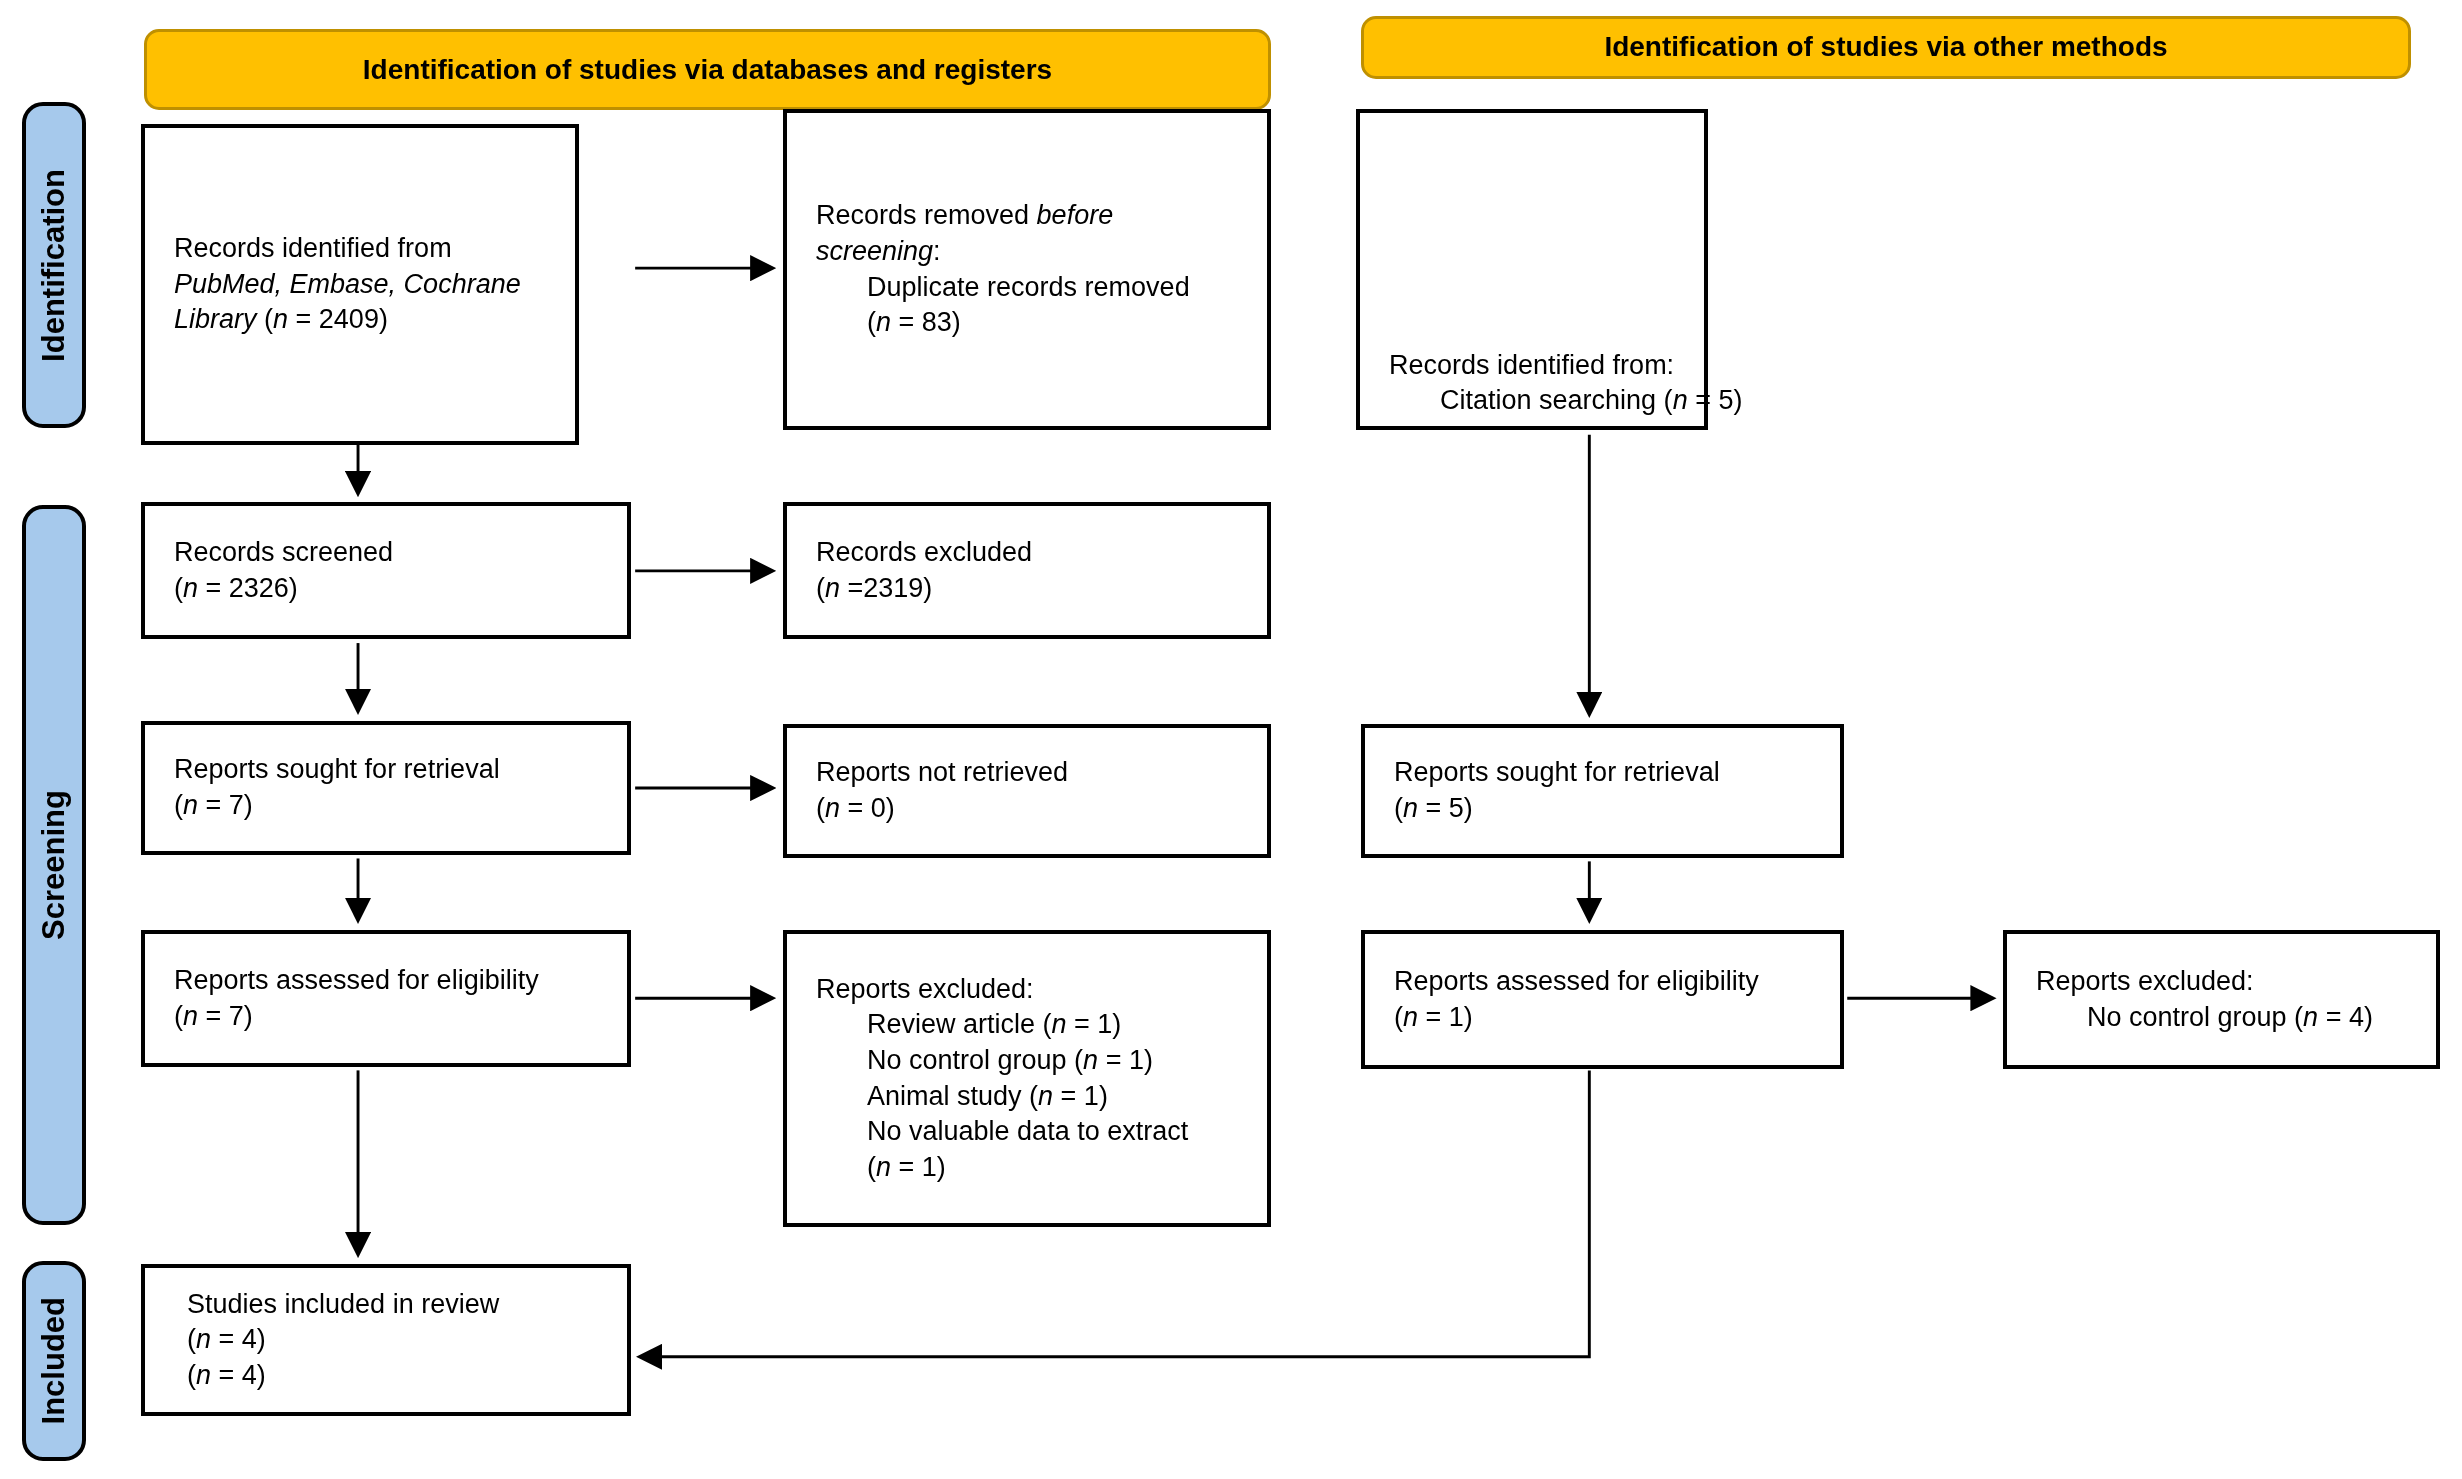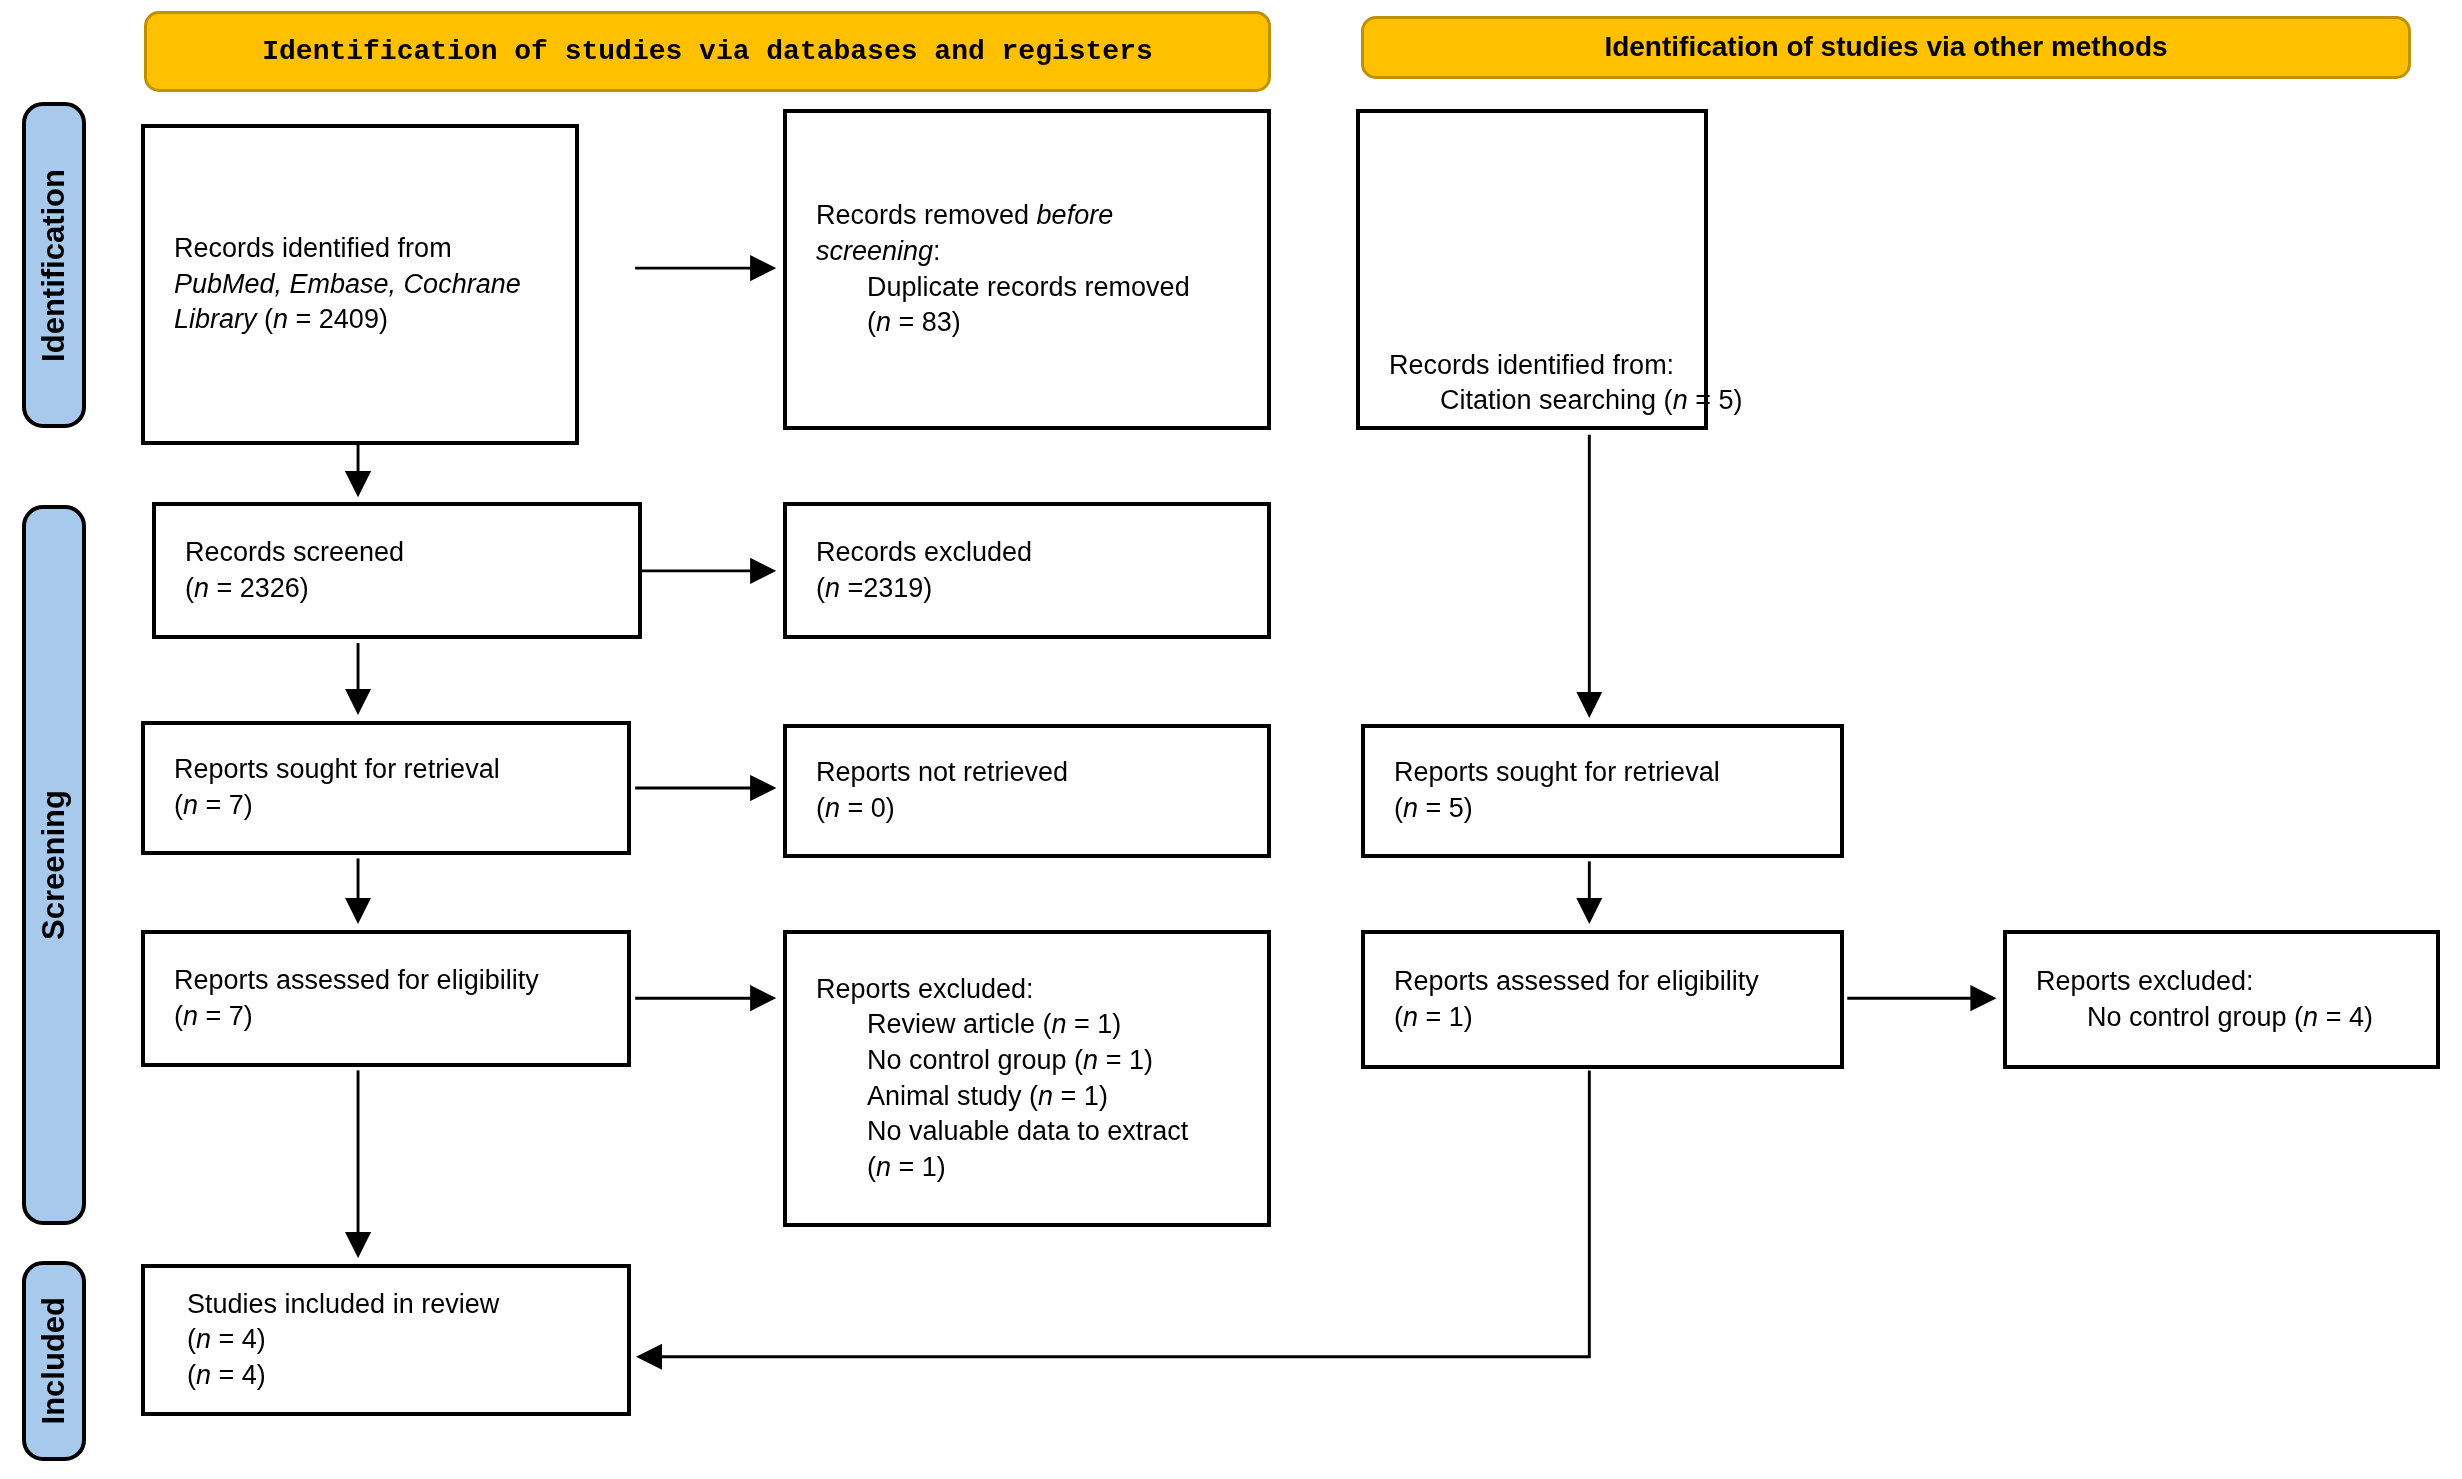--- a/index.html
+++ b/index.html
@@ -69,21 +69,21 @@
     line-height: 1.32;
   }
   .box .ln { white-space: nowrap; }
   .box .ln.ind { padding-left: 51px; }
 </style>
 </head>
 <body>
 
 <div class="canvas">
 
-  <div class="banner" style="left:144px; top:11px; width:1127px; height:81px;font-family:Liberation Mono, monospace;">Identification of studies via databases and registers</div>
+  <div class="banner" style="left:144px; top:29px; width:1127px; height:81px;">Identification of studies via databases and registers</div>
   <div class="banner" style="left:1361px; top:15.7px; width:1050px; height:63px;">Identification of studies via other methods</div>
 
   <div class="stage" style="left:22px; top:102px; width:64px; height:326px;">
     <span class="vtext">Identification</span>
   </div>
   <div class="stage" style="left:22px; top:505px; width:64px; height:720px;">
     <span class="vtext">Screening</span>
   </div>
   <div class="stage" style="left:22px; top:1261px; width:64px; height:200px;">
     <span class="vtext">Included</span>
@@ -109,21 +109,21 @@
       <line x1="3173" y1="1714" x2="3422" y2="1714" marker-end="url(#ah)"></line>
       <polyline points="2730,1838 2730,2330 1100,2330" marker-end="url(#ah)"></polyline>
     </g>
   </svg>
 
   <div class="box" style="left:141px; top:109px; width:438px; height:321px;margin-top:15px;">
       <div class="ln">Records identified from</div>
       <div class="ln"><i>PubMed, Embase, Cochrane</i></div>
       <div class="ln"><i>Library</i> (<i>n</i> = 2409)</div>
     </div>
-  <div class="box" style="left:152px; top:502px; width:490px; height:137px;">
+  <div class="box" style="left:141px; top:502px; width:490px; height:137px;">
       <div class="ln">Records screened</div>
       <div class="ln">(<i>n</i> = 2326)</div>
     </div>
   <div class="box" style="left:141px; top:721px; width:490px; height:134px;">
       <div class="ln">Reports sought for retrieval</div>
       <div class="ln">(<i>n</i> = 7)</div>
     </div>
   <div class="box" style="left:141px; top:930px; width:490px; height:137px;">
       <div class="ln">Reports assessed for eligibility</div>
       <div class="ln">(<i>n</i> = 7)</div>

